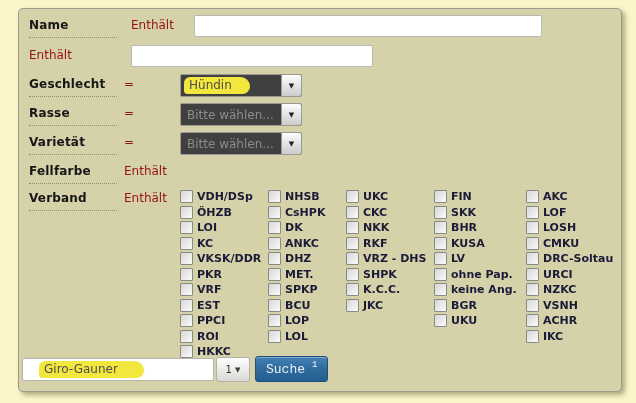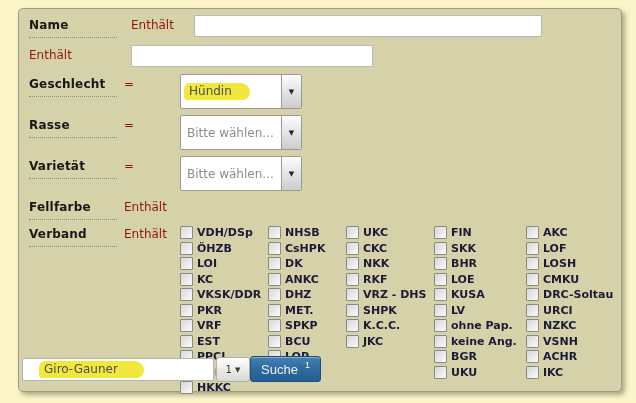--- a/index.html
+++ b/index.html
@@ -28,22 +28,22 @@
   }
   .fop{font-size:12px;color:#941414;padding-top:3px;}
   .tinput{
     height:20px;box-sizing:content-box;
     border:1px solid #b9b9b3;border-radius:2px;background:#fff;
     font-family:inherit;font-size:12px;color:#444;padding:0 4px;
   }
   .tinput.w-name{width:338px;}
   .tinput.w-zwinger{width:232px;}
   .combo{
-    display:inline-flex;width:122px;height:35px;box-sizing:border-box;
-    border:1px solid #9a9a92;border-radius:2px;background:#ffffff;overflow:hidden;
+    display:inline-flex;width:122px;height:23px;box-sizing:border-box;
+    border:1px solid #9a9a92;border-radius:2px;background:#404040;overflow:hidden;
   }
   .combo-text{flex:1;display:flex;align-items:center;padding-left:6px;font-size:12px;color:#8c8c8c;white-space:nowrap;}
   .combo-btn{
     width:19px;display:flex;align-items:center;justify-content:center;
     background:linear-gradient(#fdfdfd,#cccccc);
     border-left:1px solid #9a9a92;
     font-size:7px;color:#222;border-radius:0 1px 1px 0;
   }
   .marker{
     background:#f2e73c;color:#4f4f4f;
@@ -68,24 +68,24 @@
   .footer-input .marker{padding:1px 26px 2px 5px;margin-left:0;}
   .pagesel{
     width:34px;height:25px;margin-left:2px;box-sizing:border-box;
     background:linear-gradient(#ffffff,#d8d8d4);
     border:1px solid #b2b2aa;border-radius:3px;
     display:flex;align-items:center;justify-content:center;gap:3px;
     font-size:10px;color:#333;cursor:pointer;
   }
   .pagesel .caret{font-size:7px;color:#3a3a3a;margin-top:2px;}
   .suchebtn{
-    height:26px;padding:8px 10px;box-sizing:border-box;
+    height:26px;margin-left:5px;padding:8px 10px;box-sizing:border-box;
     background:linear-gradient(#4581b5 0%,#326c9f 45%,#245d90 100%);
     border:1px solid #1c4f7e;border-radius:3px;
-    color:#eaf2fa;font-size:13px;font-family:Liberation Sans, sans-serif;
+    color:#eaf2fa;font-size:13px;font-family:Liberation Mono, monospace;
     display:flex;align-items:center;justify-content:center;
     box-shadow:inset 0 1px 0 rgba(255,255,255,.35);
     cursor:pointer;
   }
   .suchebtn .badge{font-size:9px;margin-left:7px;margin-top:-8px;color:#f4f8fc;}
 </style>
 </head>
 <body>
 
 <div class="panel">
@@ -276,24 +276,20 @@
           <label class="cbitem">
             <span class="cbbox"></span>
             <span class="cbtxt">SKK</span>
           </label>
           <label class="cbitem">
             <span class="cbbox"></span>
             <span class="cbtxt">BHR</span>
           </label>
           <label class="cbitem">
             <span class="cbbox"></span>
-            <span class="cbtxt">LOE</span>
-          </label>
-          <label class="cbitem">
-            <span class="cbbox"></span>
             <span class="cbtxt">KUSA</span>
           </label>
           <label class="cbitem">
             <span class="cbbox"></span>
             <span class="cbtxt">LV</span>
           </label>
           <label class="cbitem">
             <span class="cbbox"></span>
             <span class="cbtxt">ohne Pap.</span>
           </label>

